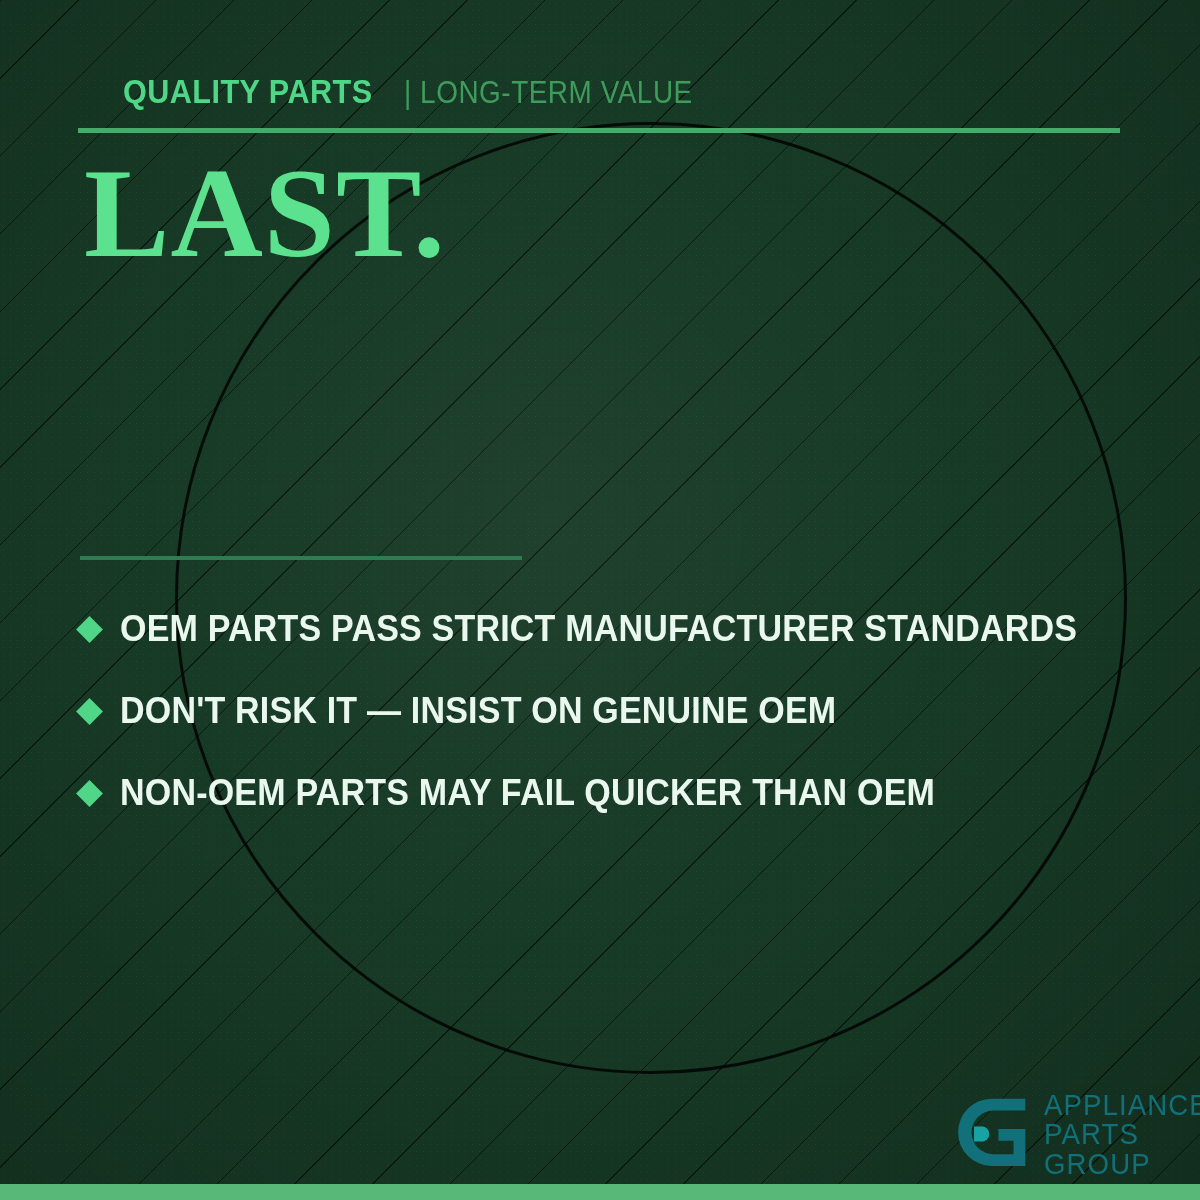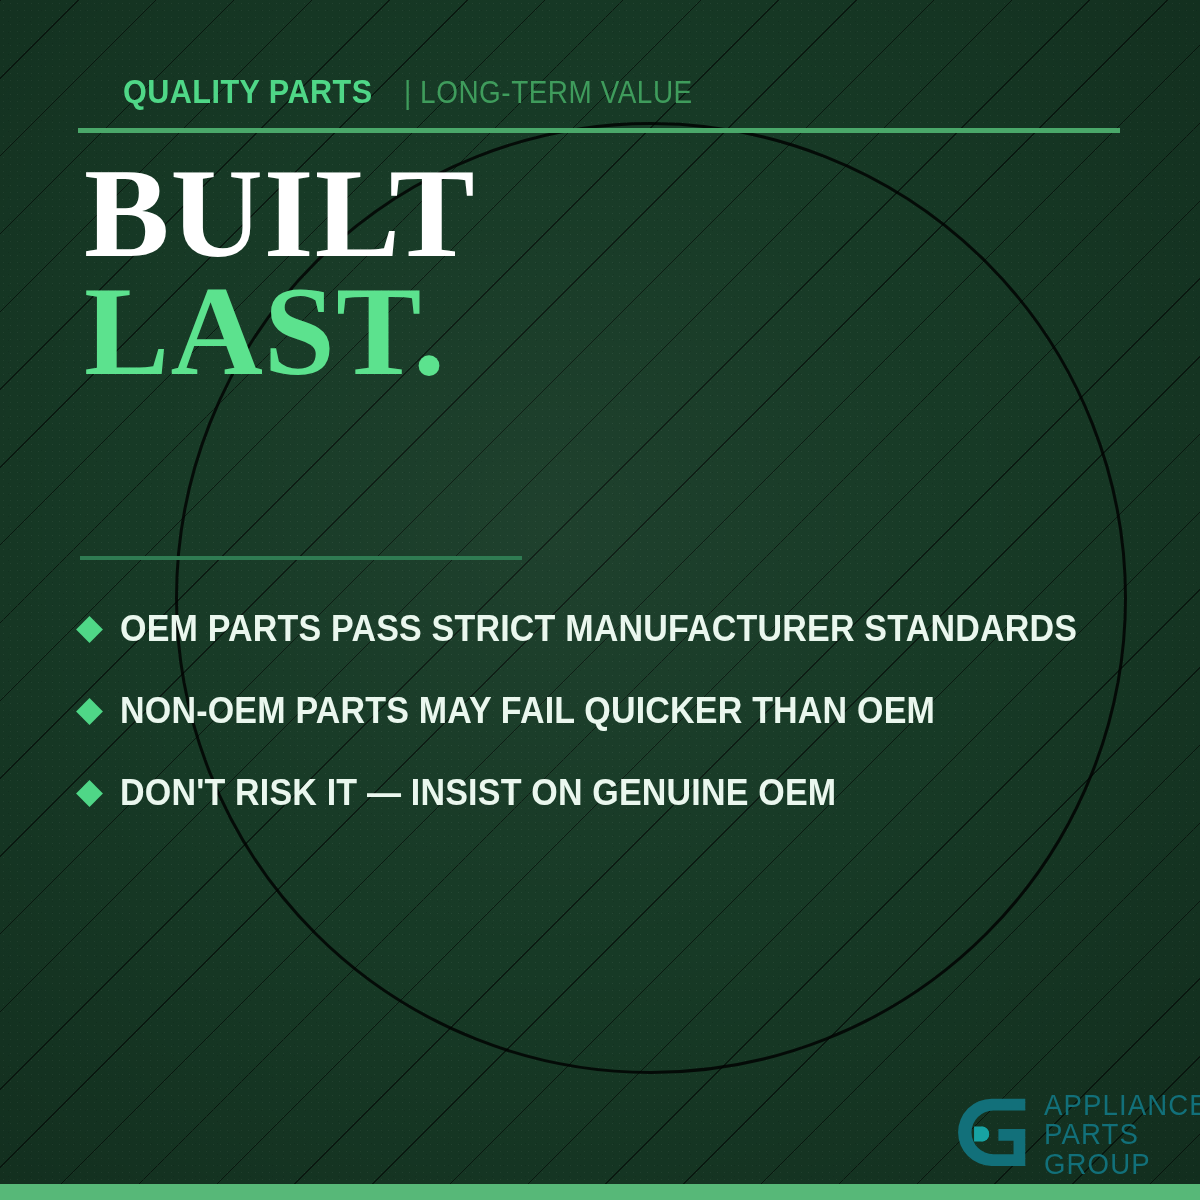--- a/index.html
+++ b/index.html
@@ -215,38 +215,37 @@
 
   <div class="content">
 
     <div class="eyebrow">
       <span class="eyebrow-main">QUALITY PARTS</span>
       <span class="eyebrow-sub">| LONG-TERM VALUE</span>
     </div>
     <div class="header-rule"></div>
 
     <div class="headline">
-      <span class="ln w">BUILT</span>
       <span class="ln g">LAST.</span>
     </div>
 
     <div class="list-rule"></div>
 
     <div class="bullets">
       <div class="bullet">
         <span class="diamond"></span>
         <span class="bullet-text">OEM PARTS PASS STRICT MANUFACTURER STANDARDS</span>
       </div>
       <div class="bullet">
         <span class="diamond"></span>
-        <span class="bullet-text">NON-OEM PARTS MAY FAIL QUICKER THAN OEM</span>
+        <span class="bullet-text">DON'T RISK IT — INSIST ON GENUINE OEM</span>
       </div>
       <div class="bullet">
         <span class="diamond"></span>
-        <span class="bullet-text">DON'T RISK IT — INSIST ON GENUINE OEM</span>
+        <span class="bullet-text">NON-OEM PARTS MAY FAIL QUICKER THAN OEM</span>
       </div>
     </div>
 
     <div class="logo">
       <svg class="logo-mark" viewBox="0 0 100 100">
         <path d="M92 8 H52 A40 40 0 0 0 52 88 H92 V44 H60 V58 H78 V74 H54
                  A26 26 0 0 1 54 22 H92 Z" fill="#12707a"></path>
         <path d="M40 41 A9 9 0 0 1 40 59 Z" fill="#17a3a3" transform="translate(0,0)"></path>
         <path d="M31 41 h9 a9 9 0 0 1 0 18 h-9 z" fill="#17a3a3"></path>
       </svg>

